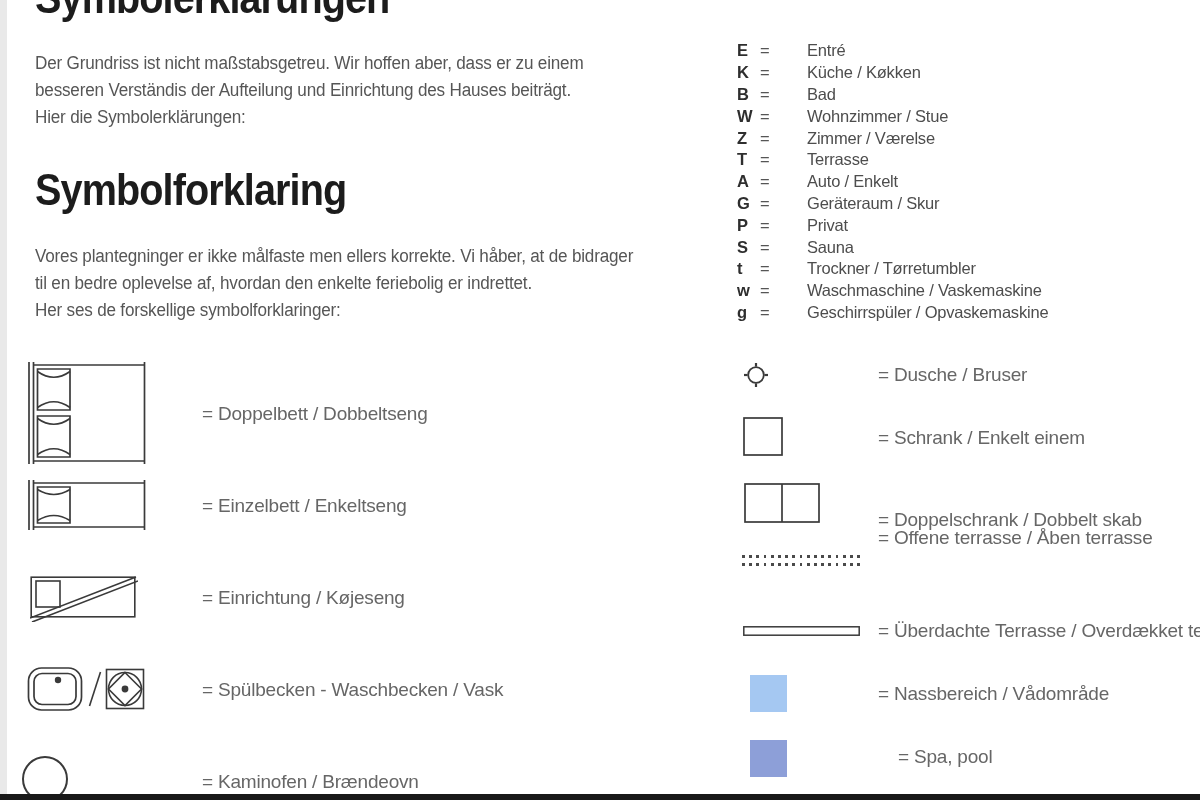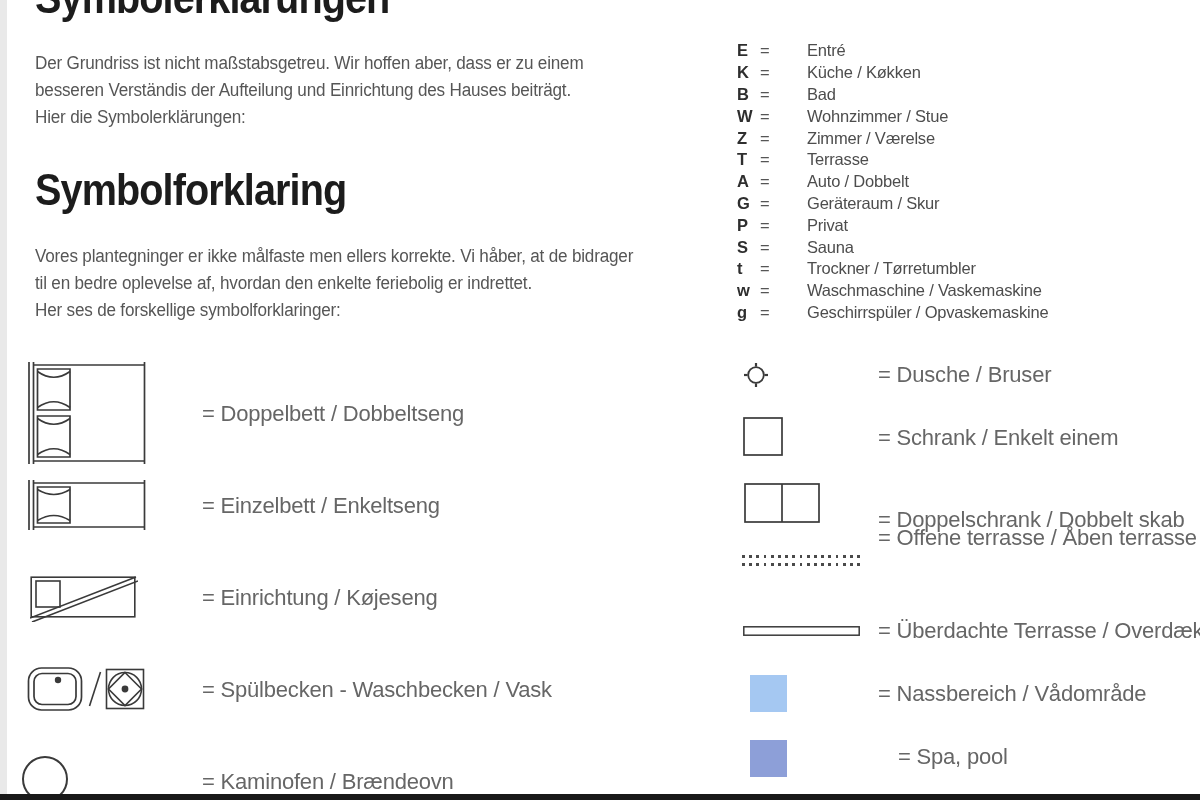--- a/index.html
+++ b/index.html
@@ -30,21 +30,21 @@
 
   
   .abbr-list { position:absolute; left:737px; top:40px; z-index:2; }
   .abbr-row { display:flex; align-items:center; height:21.8px; font-size:16.5px; color:#4d4d4d; letter-spacing:-0.2px; }
   .abbr-key { width:23px; font-weight:700; color:#2e2e2e; }
   .abbr-eq  { width:17px; color:#555; }
   .abbr-label { white-space:nowrap;margin-left:30px; }
 
   .icon { position:absolute; z-index:2; }
   .sym-label {
-    position:absolute; font-size:22px; color:#666; letter-spacing:-0.2px;
+    position:absolute; font-size:19px; color:#666; letter-spacing:-0.2px;
     white-space:nowrap; transform:translateY(-50%); z-index:2;
   }
   .lbl-left  { left:163px;margin-left:39px; }
   .lbl-right { left:878px; }
 
   svg { display:block; }
   .stroke { stroke:#3a3a3a; fill:none; }
 
   .dots-wrap { position:absolute; left:742px; top:555px; z-index:2; }
   .dot-row {
@@ -105,21 +105,21 @@
       <span class="abbr-label">Zimmer / Værelse</span>
     </div>
     <div class="abbr-row">
       <span class="abbr-key">T</span>
       <span class="abbr-eq">=</span>
       <span class="abbr-label">Terrasse</span>
     </div>
     <div class="abbr-row">
       <span class="abbr-key">A</span>
       <span class="abbr-eq">=</span>
-      <span class="abbr-label">Auto / Dobbelt</span>
+      <span class="abbr-label">Auto / Enkelt</span>
     </div>
     <div class="abbr-row">
       <span class="abbr-key">G</span>
       <span class="abbr-eq">=</span>
       <span class="abbr-label">Geräteraum / Skur</span>
     </div>
     <div class="abbr-row">
       <span class="abbr-key">P</span>
       <span class="abbr-eq">=</span>
       <span class="abbr-label">Privat</span>

